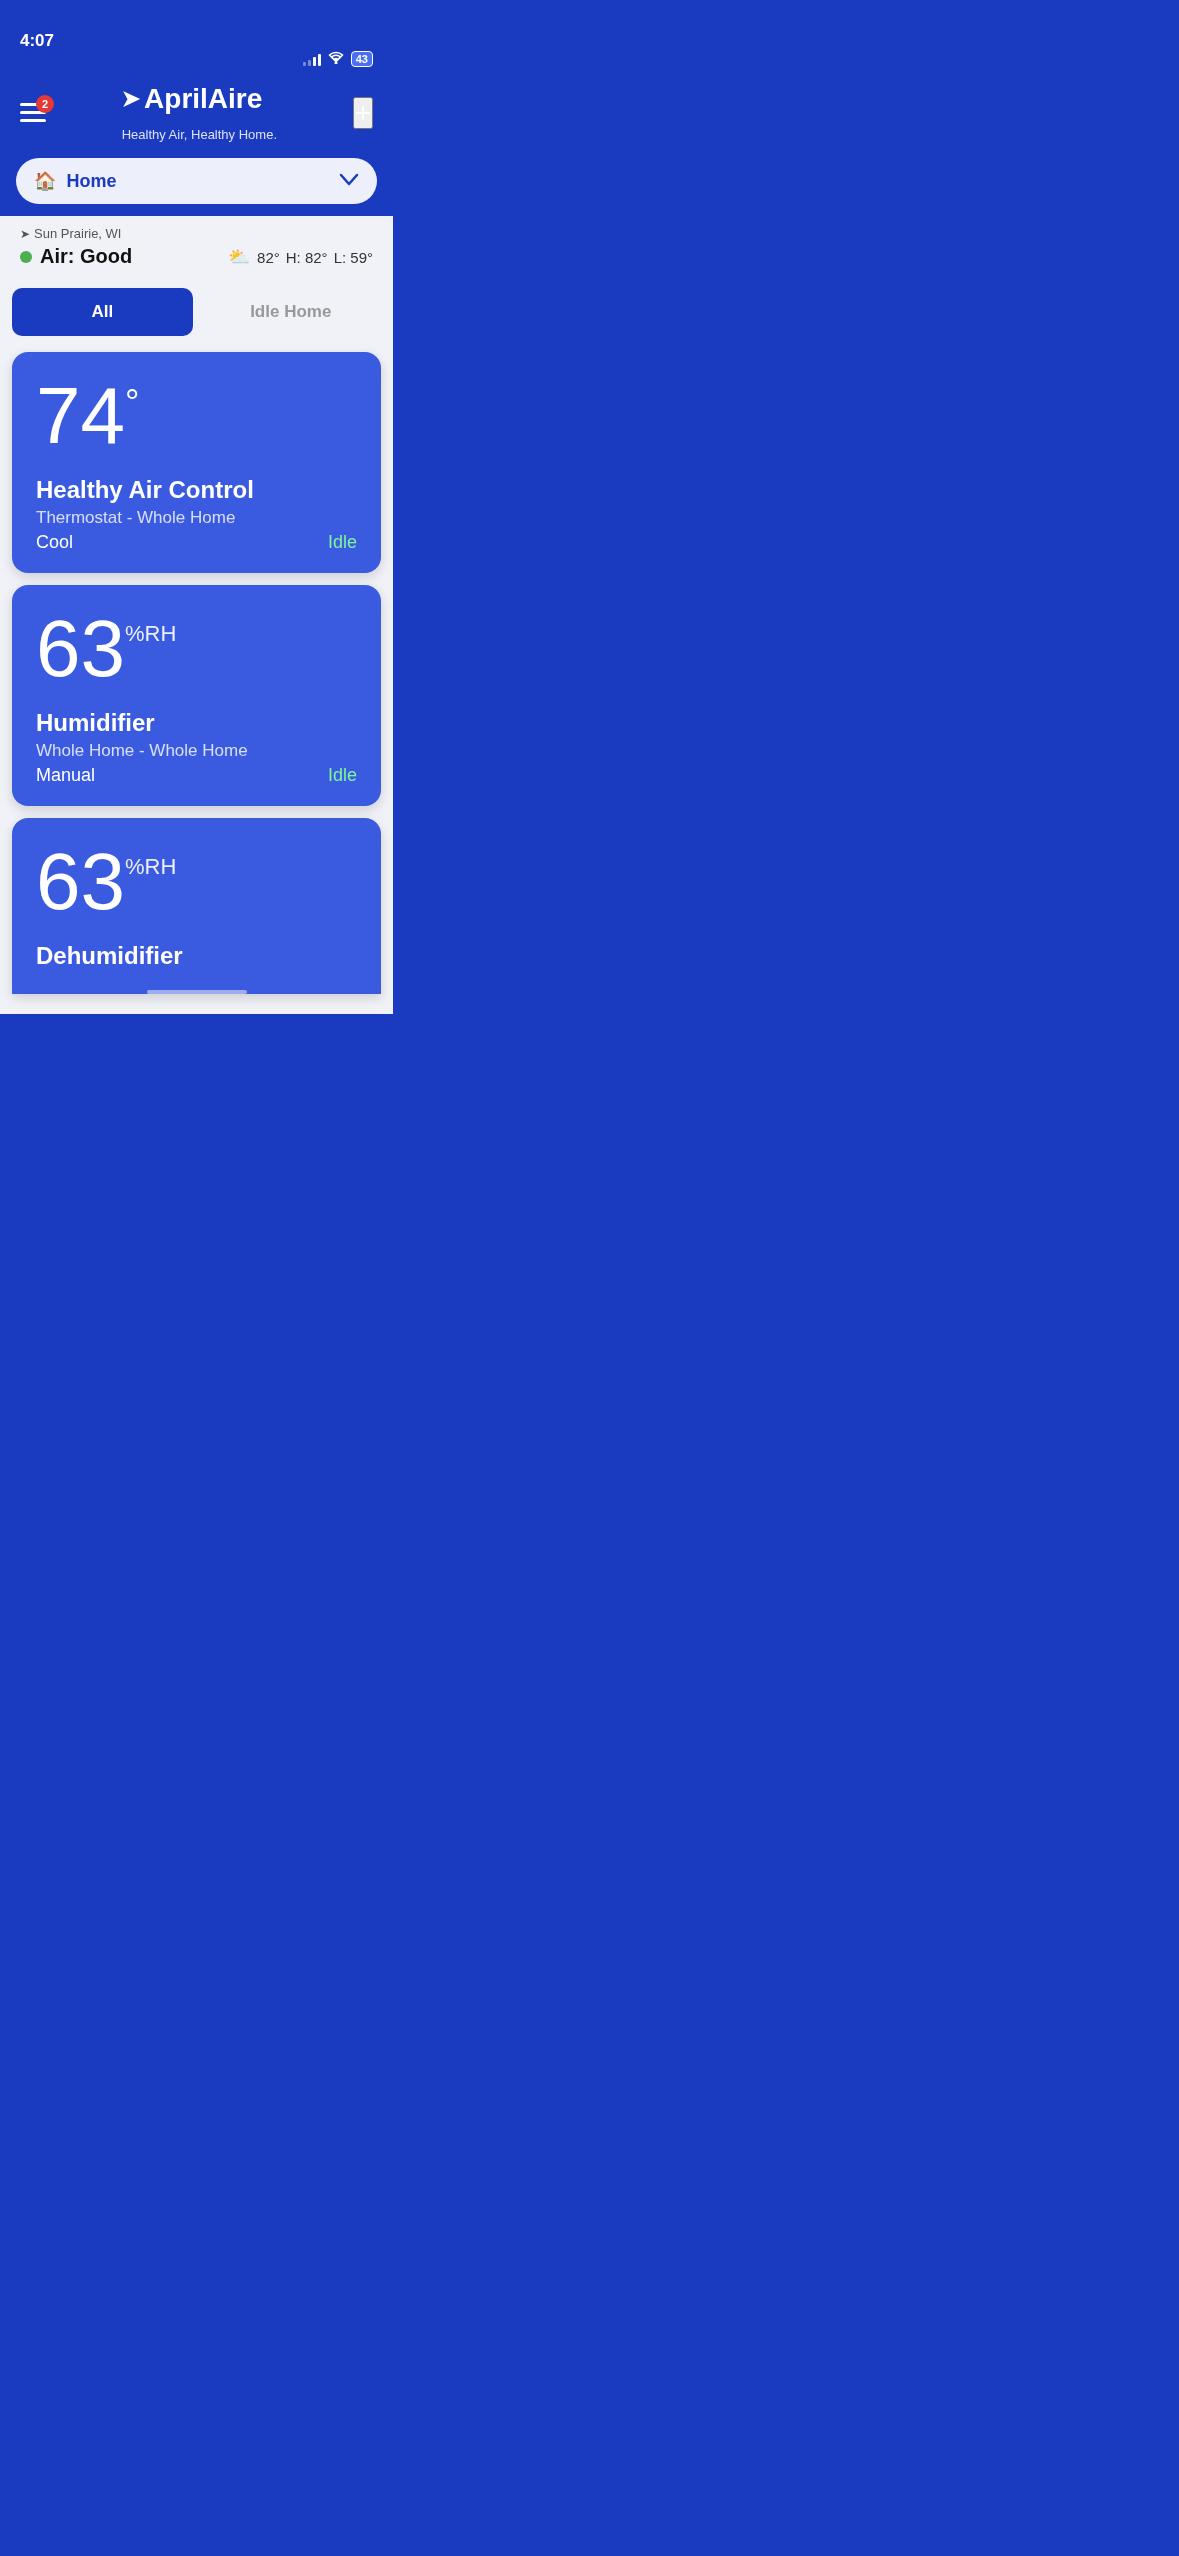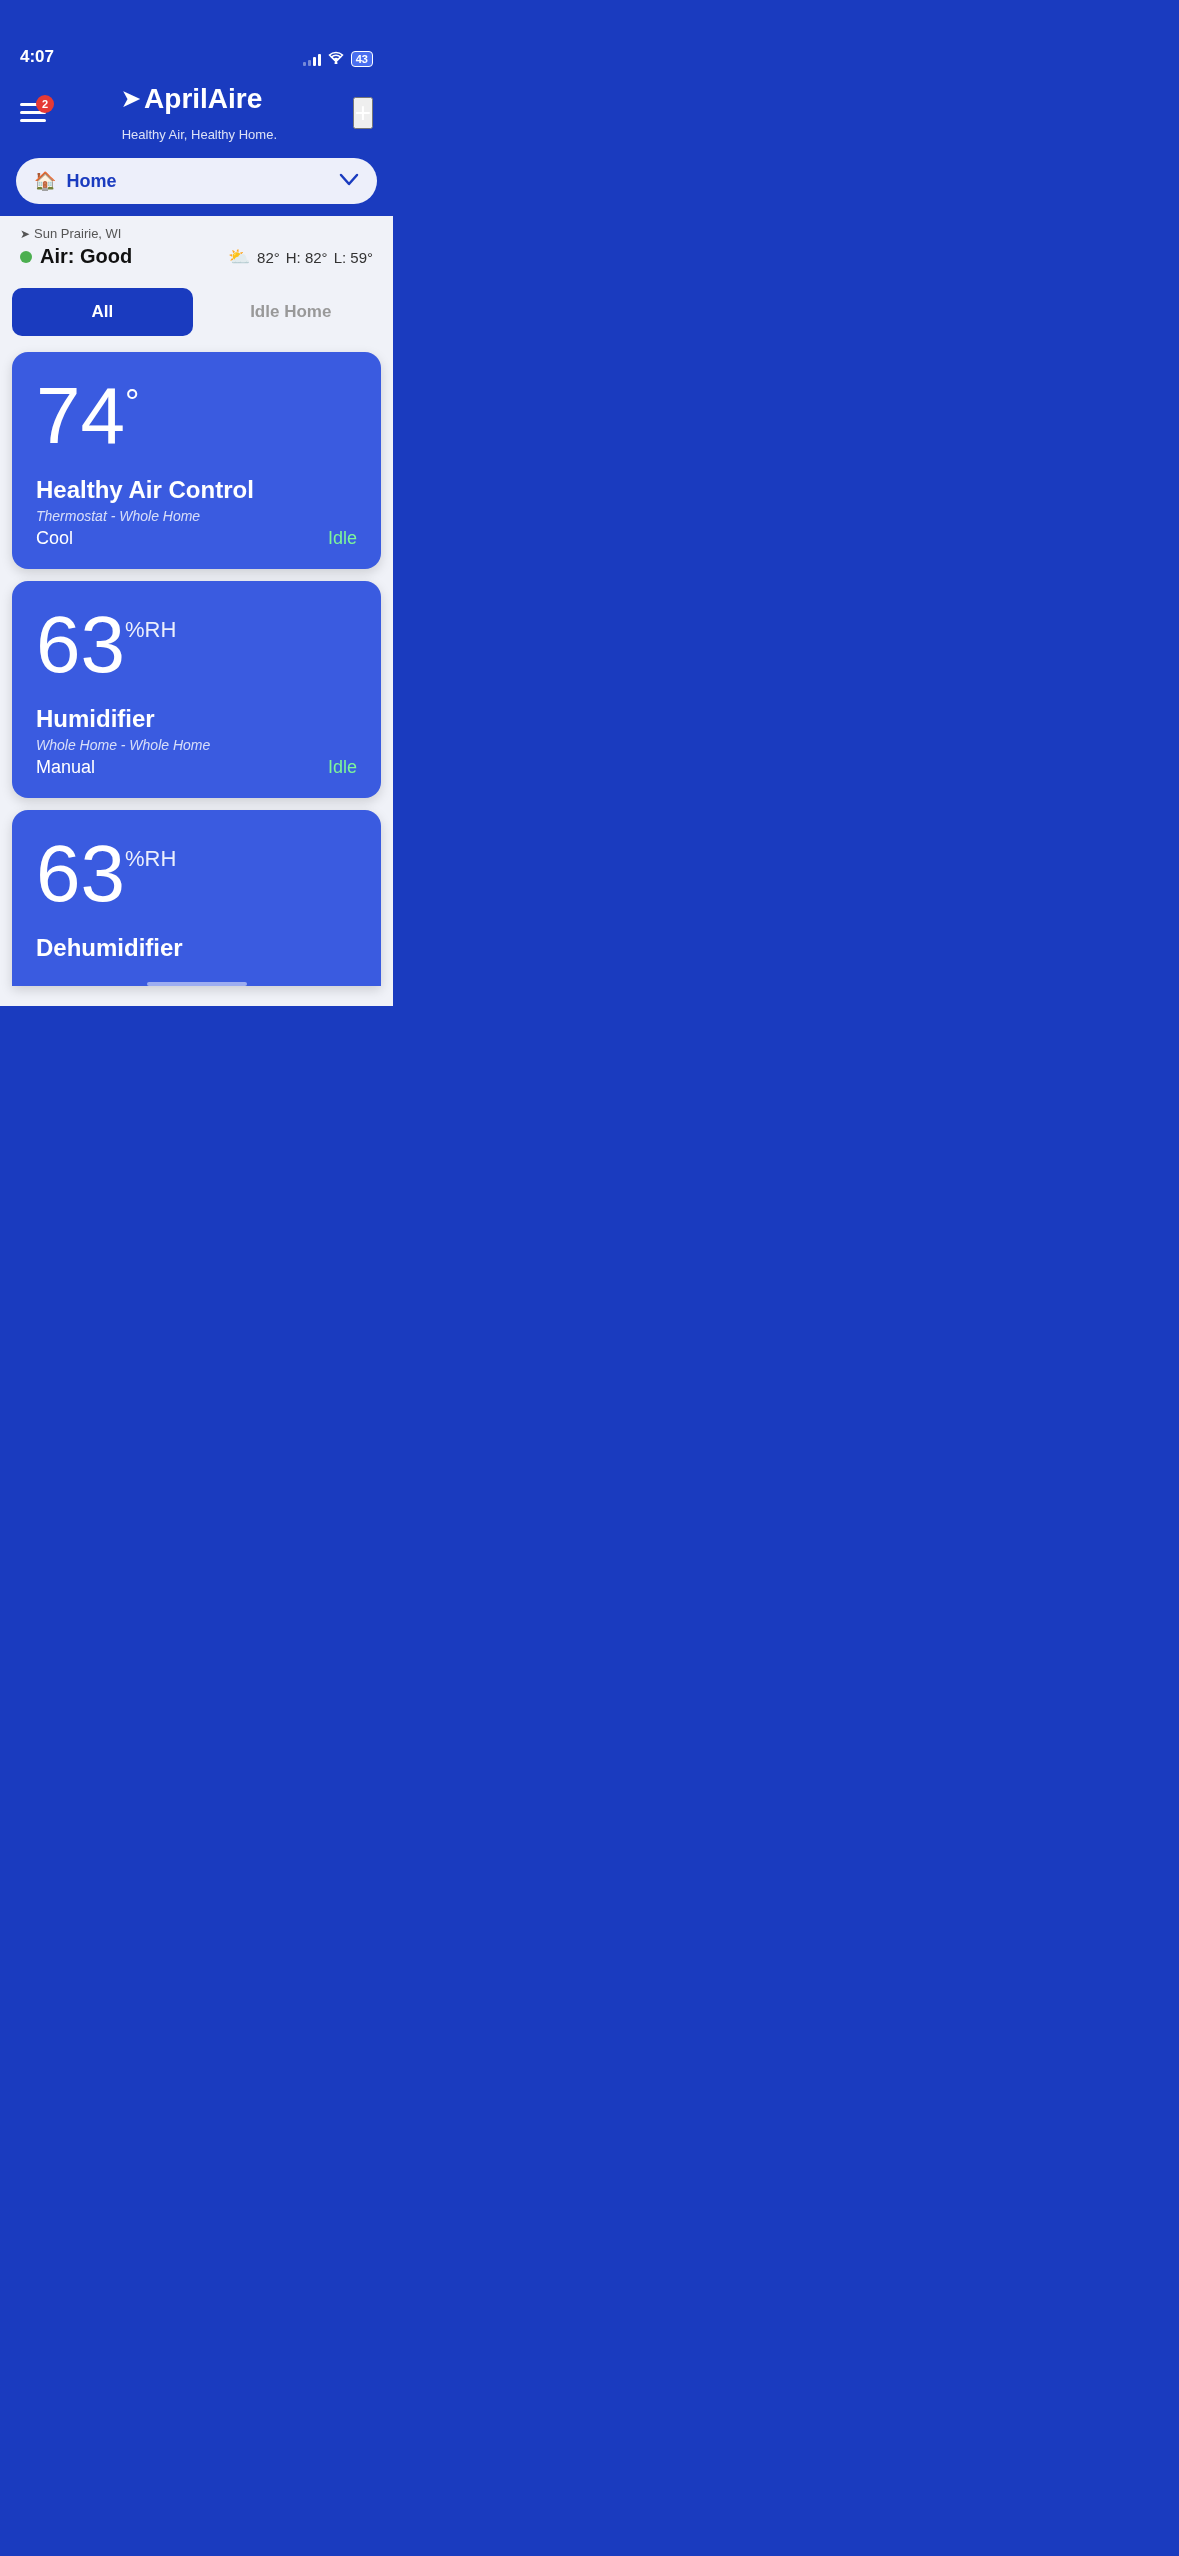--- a/index.html
+++ b/index.html
@@ -13,21 +13,21 @@
       width: 393px;
       min-height: 852px;
       background-color: #1a3bbf;
       font-family: -apple-system, BlinkMacSystemFont, 'Helvetica Neue', sans-serif;
       overflow-x: hidden;
     }
 
     
     .status-bar {
       display: flex;
-      align-items: flex-end;
+      align-items: center;
       justify-content: space-between;
       padding: 14px 20px 8px;
       color: white;
       gap: 30px;
     }
 
     .status-time {
       font-size: 17px;
       font-weight: 600;
       color: white;
@@ -319,25 +319,24 @@
     }
 
     .card-device-name {
       font-size: 24px;
       font-weight: 700;
       color: white;
       margin-bottom: 4px;
     }
 
     .card-device-sub {
-      font-size: 14px;
+      font-size: 17px;
       color: rgba(255,255,255,0.8);
       font-weight: 500;
       margin-bottom: 4px;
-      font-style: italic;
     }
 
     .card-bottom-row {
       display: flex;
       align-items: center;
       justify-content: space-between;
     }
 
     .card-mode {
       font-size: 18px;

